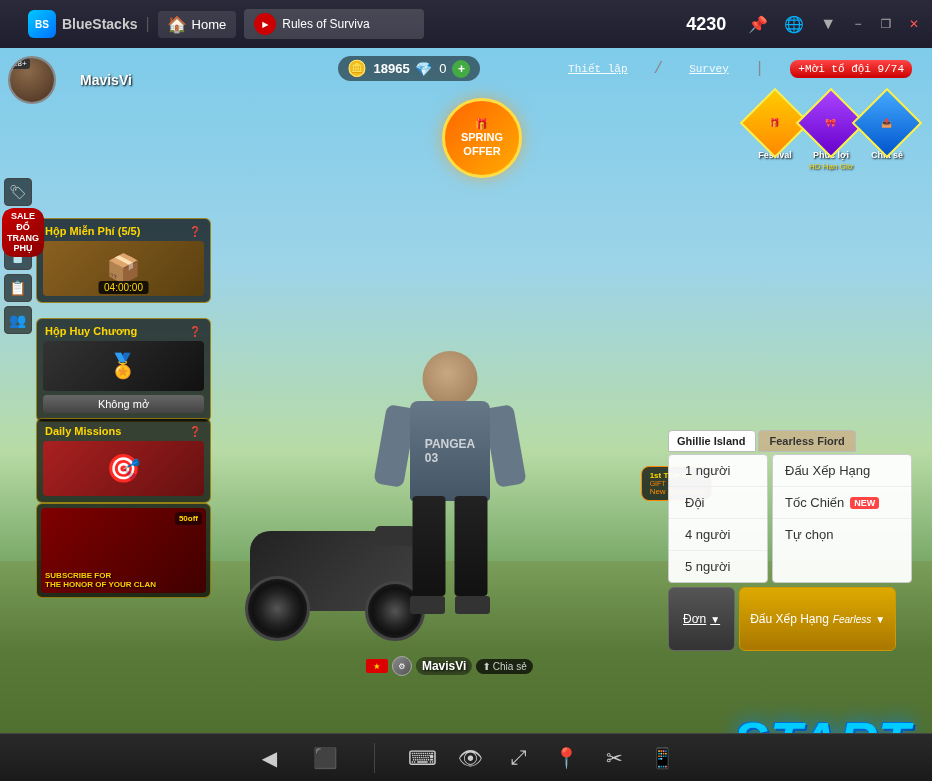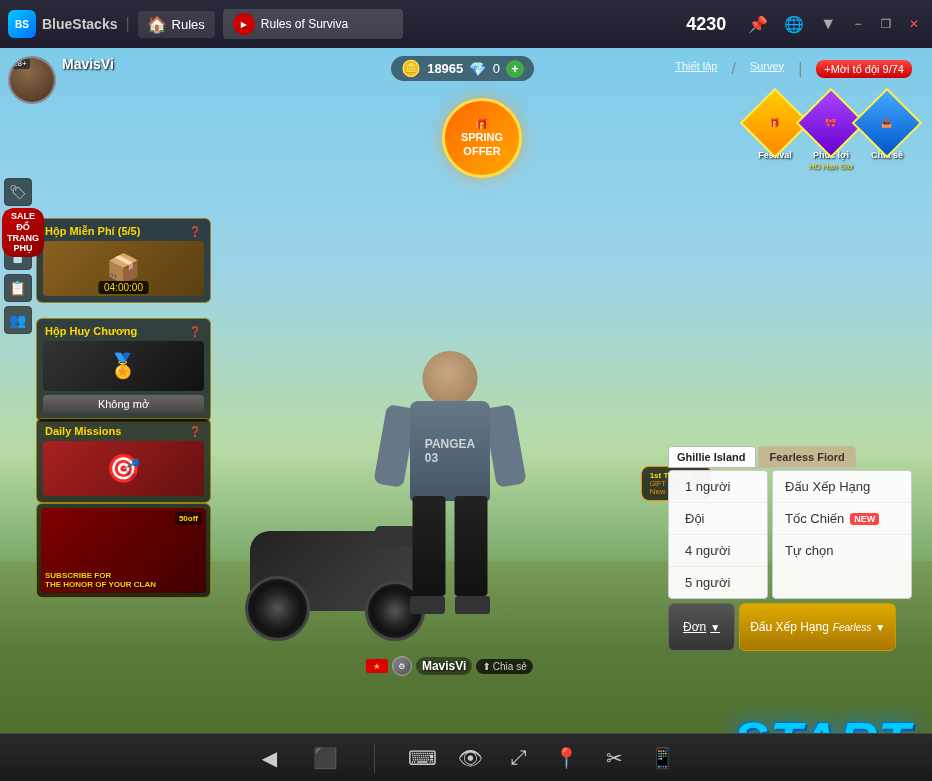--- a/index.html
+++ b/index.html
@@ -5,21 +5,21 @@
     * { margin: 0; padding: 0; box-sizing: border-box; }
     body { width: 932px; height: 781px; overflow: hidden; font-family: Arial, sans-serif; background: #1a1a1a; }
 
     
     #title-bar {
       display: flex; align-items: center; height: 48px;
       background: linear-gradient(to bottom, #2a2a3a, #1e1e2e);
       padding: 0 8px; gap: 8px; position: relative; z-index: 100;
     }
     #bluestacks-logo { display: flex; align-items: center; gap: 6px; }
-    .bs-logo-icon { width: 28px; height: 28px; background: linear-gradient(135deg, #00c9ff, #0070ff); border-radius: 6px; display: flex; align-items: center; justify-content: center; color: white; font-weight: bold; font-size: 10px; }
+    .bs-logo-icon { width: 28px; height: 28px; background: linear-gradient(135deg, #00c9ff, #0070ff); border-radius: 6px; display: flex; align-items: center; justify-content: center; color: white; font-weight: bold; font-size: 10px; margin-left: 20px; }
     .bs-title { color: #ccc; font-size: 14px; font-weight: bold; }
     .title-sep { color: #555; }
     .home-btn { display: flex; align-items: center; gap: 4px; background: rgba(255,255,255,0.1); border-radius: 4px; padding: 4px 10px; color: #fff; font-size: 13px; }
     .home-icon { color: #fff; font-size: 16px; }
     .tab-game { display: flex; align-items: center; gap: 6px; background: rgba(255,255,255,0.15); border-radius: 4px; padding: 4px 10px; color: #fff; font-size: 12px; flex: 1; max-width: 180px; }
     .tab-game-icon { width: 22px; height: 22px; background: #c00; border-radius: 50%; overflow: hidden; display: flex; align-items: center; justify-content: center; font-size: 8px; color: white; }
     .title-score { color: #fff; font-size: 18px; font-weight: bold; margin-left: auto; margin-right: 10px; }
     .title-controls { display: flex; gap: 8px; align-items: center; }
     .ctrl-icon { color: #aaa; font-size: 16px; cursor: pointer; padding: 2px 4px; }
     .win-btn { width: 20px; height: 20px; display: flex; align-items: center; justify-content: center; font-size: 12px; color: #aaa; cursor: pointer; }
@@ -49,36 +49,36 @@
     }
     .currency-bar {
       display: flex; align-items: center; gap: 6px;
       background: rgba(0,0,0,0.5); border-radius: 20px; padding: 3px 10px;
     }
     .coin-icon { color: #ffd700; font-size: 16px; }
     .coin-value { color: #fff; font-size: 13px; font-weight: bold; }
     .gem-icon { color: #4af; font-size: 14px; }
     .gem-value { color: #fff; font-size: 13px; }
     .add-btn { background: #44aa44; color: white; border-radius: 50%; width: 18px; height: 18px; display: flex; align-items: center; justify-content: center; font-size: 12px; font-weight: bold; cursor: pointer; }
-    .hud-right { display: flex; gap: 14px; }
+    .hud-right { display: flex; align-items: center; gap: 26px; font-family: Liberation Mono, monospace; }
     .hud-link { color: #fff; font-size: 11px; text-decoration: underline; cursor: pointer; opacity: 0.9; }
     .invite-btn {
       background: linear-gradient(to bottom, #ff4444, #cc0000);
       color: white; border-radius: 8px; padding: 3px 8px; font-size: 11px; cursor: pointer;
     }
     .invite-count { font-size: 11px; color: #fff; }
 
     
     #left-sidebar {
       position: absolute; top: 0; left: 0; width: 220px; height: 100%;
       z-index: 40;
     }
     .player-card {
       position: absolute; top: 8px; left: 8px;
-      display: flex; gap: 6px;
+      display: flex; align-items: center; gap: 24px;
     }
     .player-avatar {
       width: 48px; height: 48px; border-radius: 50%;
       background: linear-gradient(135deg, #444, #222);
       border: 2px solid #888; overflow: hidden; position: relative;
     }
     .player-avatar-inner { width: 100%; height: 100%; background: radial-gradient(circle at 40% 30%, #8a6a4a, #4a3020); }
     .age-badge {
       position: absolute; top: 0; left: 0; background: #333; color: white;
       font-size: 8px; border-radius: 3px; padding: 1px 3px;
@@ -300,21 +300,21 @@
       border-radius: 3px; font-weight: bold;
     }
 
     
     .bottom-action-bar {
       position: absolute; bottom: 50px; right: 20px;
       display: flex; gap: 4px; z-index: 60;
     }
     .action-select {
       background: linear-gradient(to bottom, #555, #333); color: #fff;
-      border-radius: 6px; padding: 16px 14px; font-size: 12px; cursor: pointer;
+      border-radius: 6px; padding: 24px 14px; font-size: 12px; cursor: pointer;
       display: flex; align-items: center; gap: 4px; border: 1px solid #666; text-decoration: underline;
     }
     .action-select-right {
       background: linear-gradient(to bottom, #ddaa00, #aa7700); color: #fff;
       border-radius: 6px; padding: 8px 10px; font-size: 12px; cursor: pointer;
       display: flex; align-items: center; gap: 4px; border: 1px solid #cc9900;
     }
     .chevron { font-size: 10px; }
 
     
@@ -397,21 +397,21 @@
 <body>
 
 <div id="title-bar">
   <div id="bluestacks-logo">
     <div class="bs-logo-icon">BS</div>
     <span class="bs-title">BlueStacks</span>
   </div>
   <div class="title-sep">|</div>
   <div class="home-btn">
     <span class="home-icon">🏠</span>
-    <span>Rules</span>
+    <span>Home</span>
   </div>
   <div class="tab-game">
     <div class="tab-game-icon">▶</div>
     <span>Rules of Surviva</span>
   </div>
   <div class="title-score">4230</div>
   <div class="title-controls">
     <span class="ctrl-icon">📌</span>
     <span class="ctrl-icon">🌐</span>
     <span class="ctrl-icon">▼</span>

